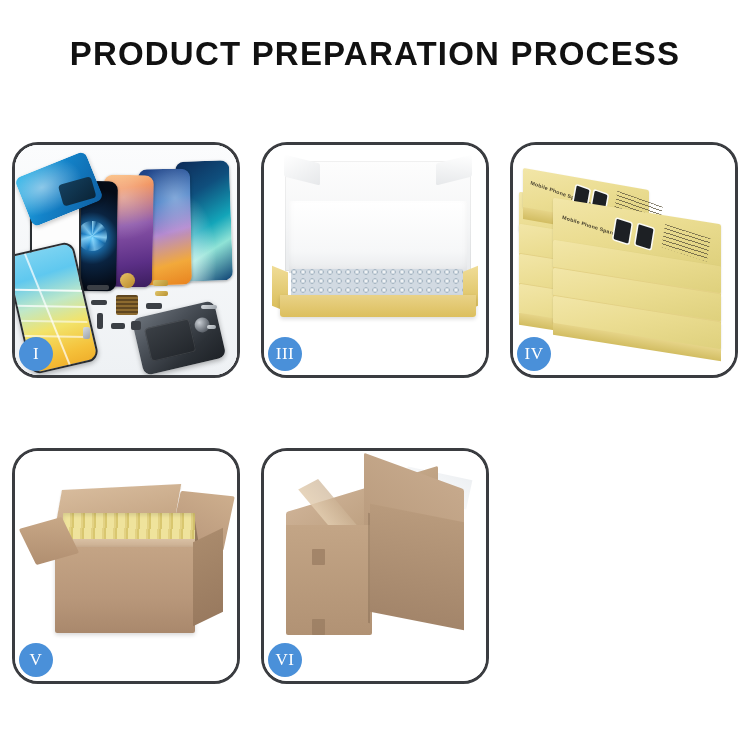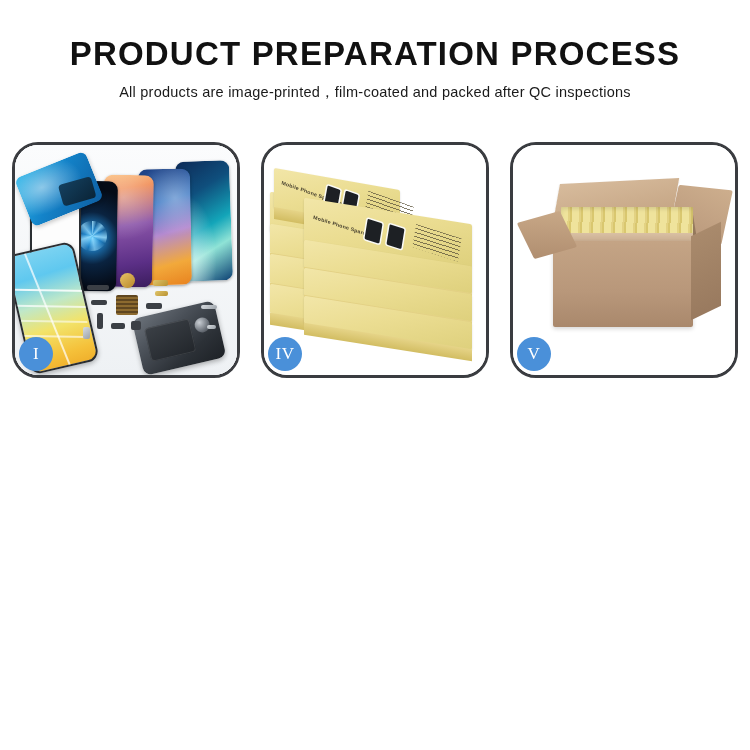--- a/index.html
+++ b/index.html
@@ -575,21 +575,20 @@
     transform: rotate(12deg);
   }
 </style>
 </head>
 <body>
 
 <div class="page">
 
   <div class="header">
     <h1 class="title">PRODUCT PREPARATION PROCESS</h1>
-    <p class="subtitle">All products are image-printed，film-coated and packed after QC inspections</p>
   </div>
 
   <div class="grid">
 
     <div class="panel">
       <div class="panel-photo">
         <div class="p1-bg"></div>
 
         <div class="screen scr-e"></div>
         <div class="screen scr-d"></div>
@@ -613,20 +612,32 @@
         <div class="chip" style="left:116px;top:176px;width:10px;height:9px;"></div>
         <div class="chip silver" style="left:68px;top:182px;width:7px;height:12px;"></div>
         <div class="chip silver" style="left:192px;top:180px;width:9px;height:4px;"></div>
         <div class="chip silver" style="left:186px;top:160px;width:16px;height:4px;"></div>
 
         <div class="badge">I</div>
       </div>
     </div>
 
 
+    <div class="panel">
+      <div class="panel-photo">
+        <div class="b3-lid"></div>
+        <div class="b3-foam"></div>
+        <div class="b3-flapL"></div>
+        <div class="b3-flapR"></div>
+        <div class="b3-tray"></div>
+        <div class="b3-bubbles"></div>
+        <div class="b3-front"></div>
+        <div class="badge">III</div>
+      </div>
+    </div>
 
     <div class="panel">
       <div class="panel-photo">
         <div class="stack">
 
           <div class="ybox" style="left:0;top:34px;width:118px;height:40px;transform:skewY(9deg);">
             <div class="top"></div>
               <div class="side"></div>
           </div>
           <div class="ybox" style="left:0;top:66px;width:118px;height:30px;transform:skewY(9deg);">
@@ -684,15 +695,29 @@
         <div class="c5-inner"></div>
         <div class="c5-fill"></div>
         <div class="c5-rim"></div>
         <div class="c5-body"></div>
         <div class="c5-right"></div>
         <div class="c5-flapLeft"></div>
         <div class="badge">V</div>
       </div>
     </div>
 
+    <div class="panel">
+      <div class="panel-photo">
+        <div class="c6-shadow"></div>
+        <div class="c6-top"></div>
+        <div class="c6-top2"></div>
+        <div class="c6-tape"></div>
+        <div class="c6-left"></div>
+        <div class="c6-right"></div>
+        <div class="c6-seam"></div>
+        <div class="c6-tabA"></div>
+        <div class="c6-tabB"></div>
+        <div class="badge">VI</div>
+      </div>
+    </div>
 
   </div>
 </div>
 
 </body></html>

